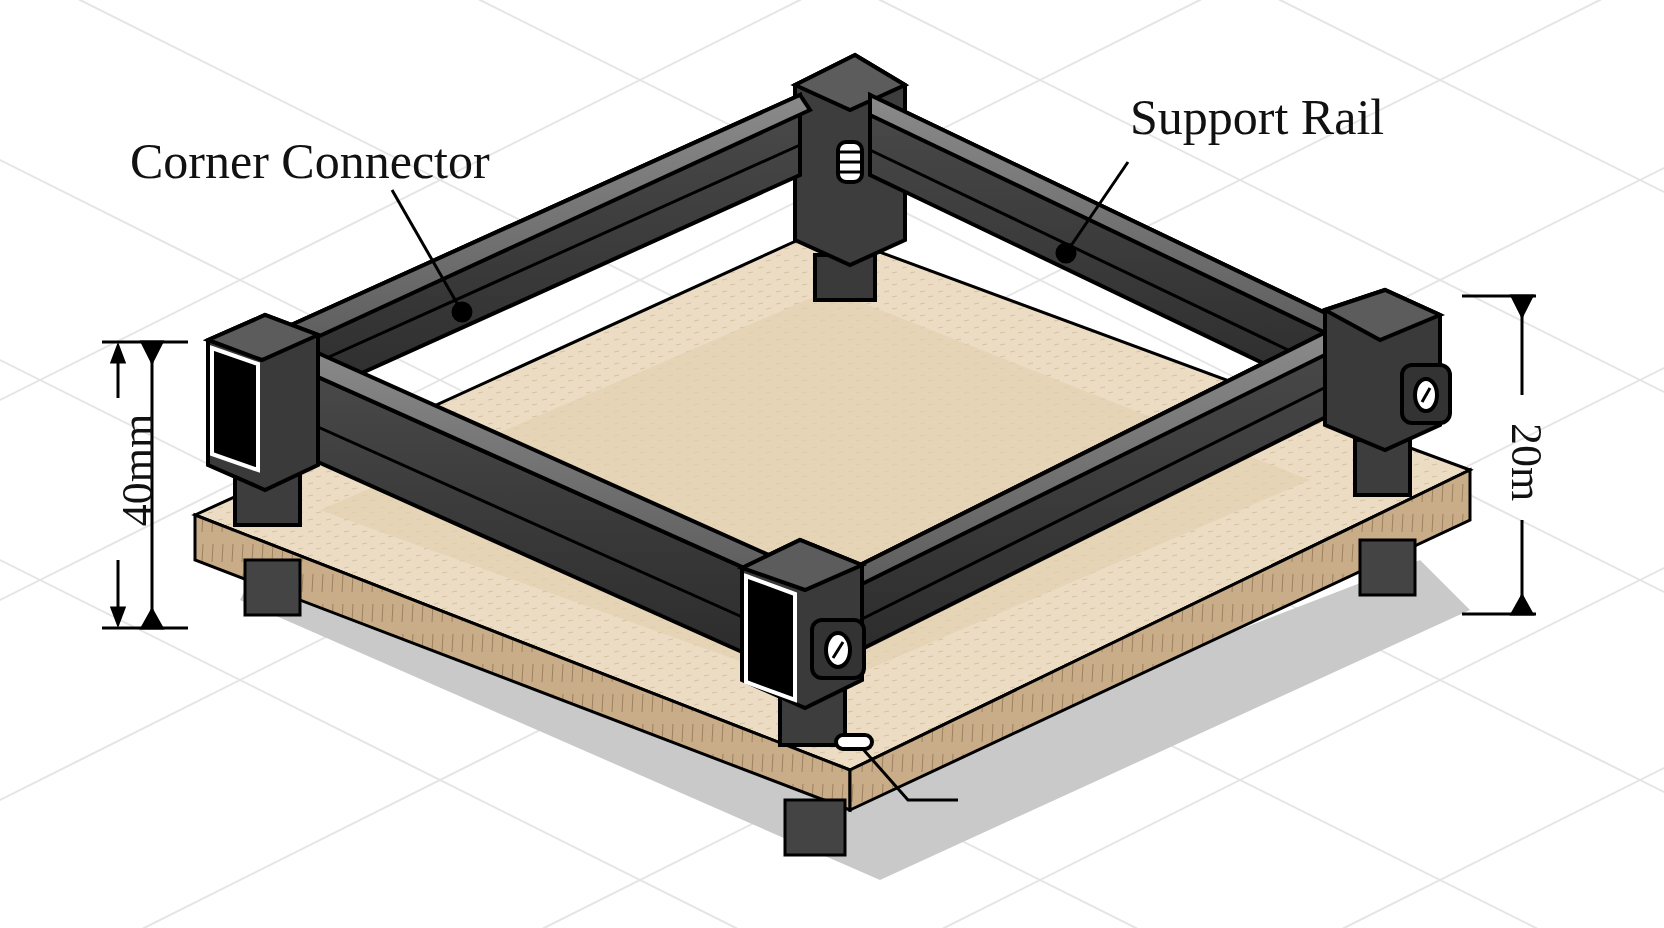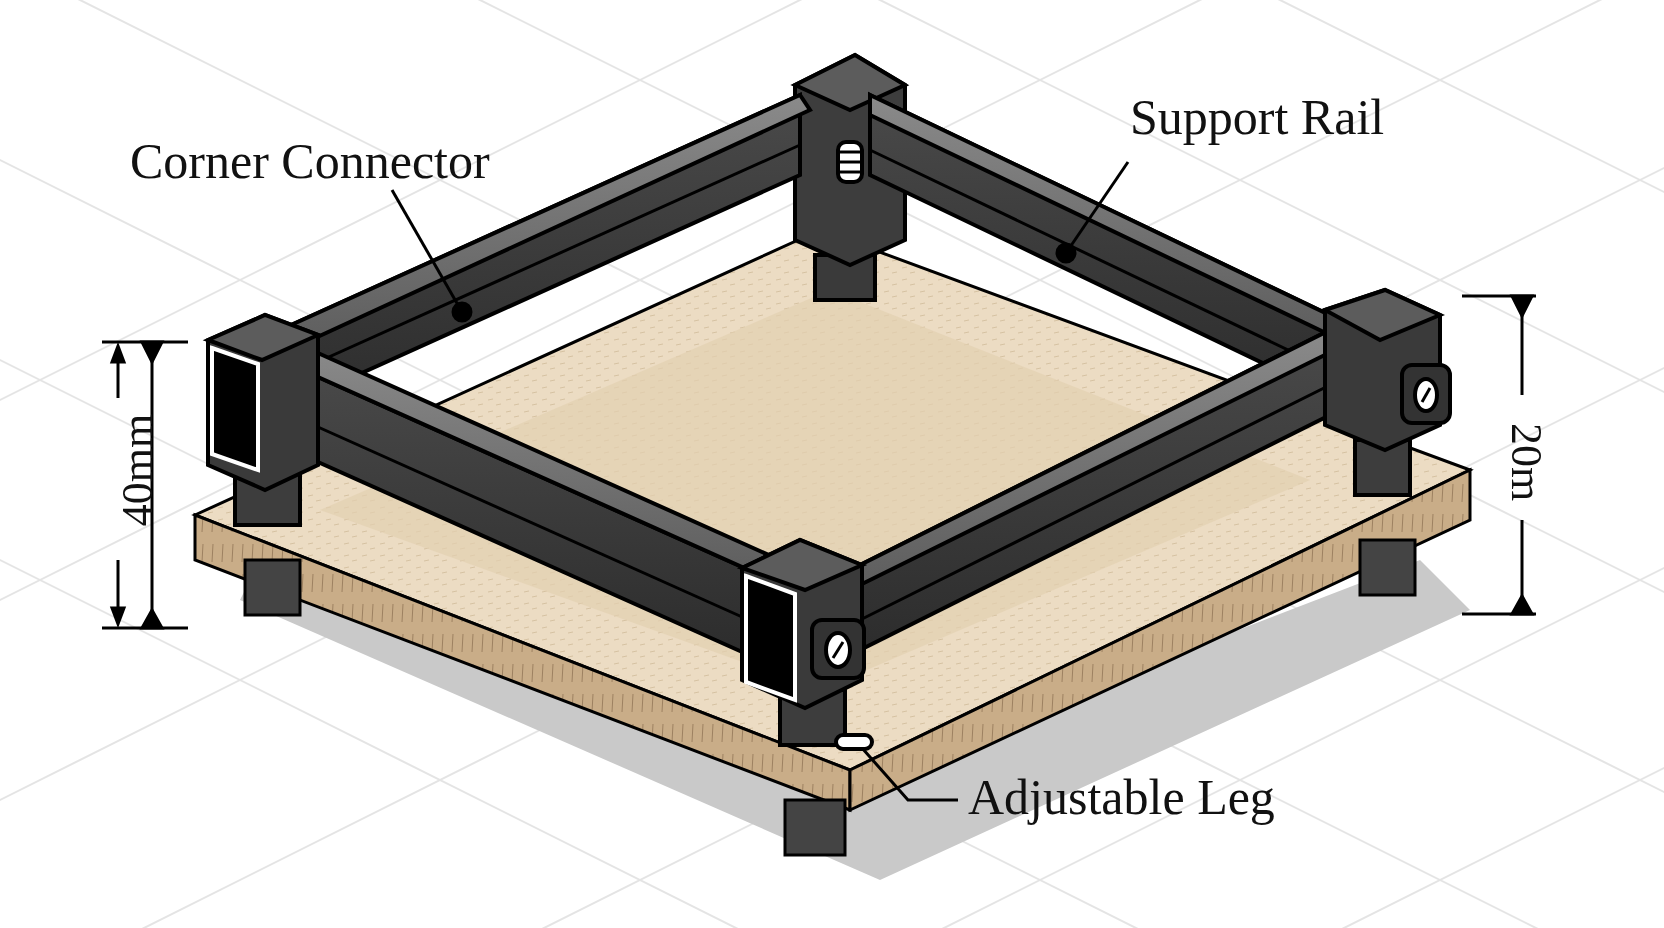--- a/index.html
+++ b/index.html
@@ -145,16 +145,15 @@
       <line x1="1462" y1="614" x2="1536" y2="614"></line>
       <line x1="1522" y1="296" x2="1522" y2="395"></line>
       <line x1="1522" y1="520" x2="1522" y2="614"></line>
       <path d="M1512 296 L1532 296 L1522 316 Z"></path>
       <path d="M1512 614 L1532 614 L1522 596 Z"></path>
     </g>
   </svg>
 
   <div class="label label-corner">Corner Connector</div>
   <div class="label label-rail">Support Rail</div>
-  <div class="label label-leg">Adjustable Leg</div>
   <div class="label dim-left">40mm</div>
   <div class="label dim-right">20m</div>
 </div>
 
 </body></html>

